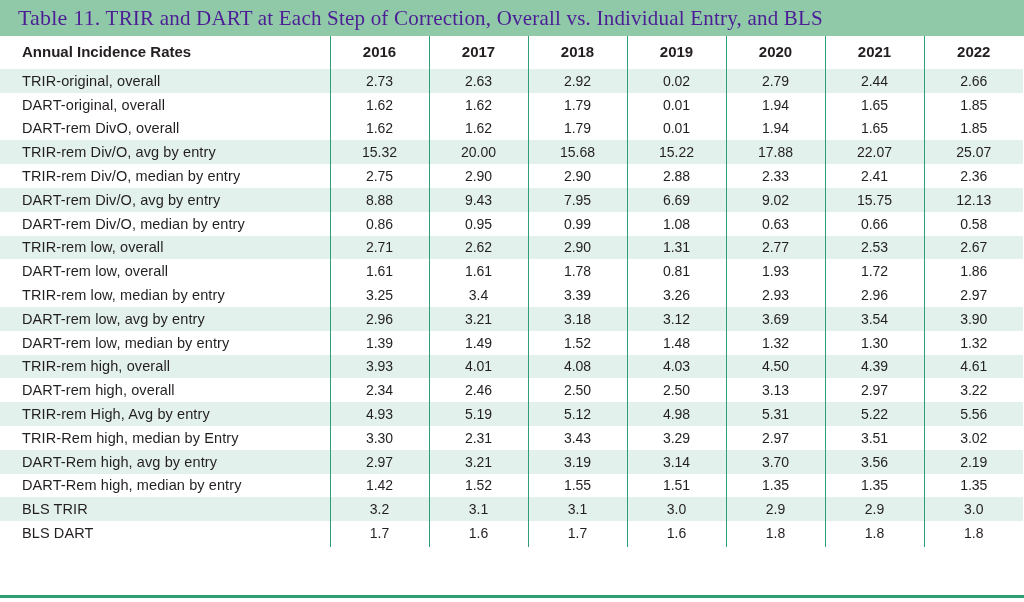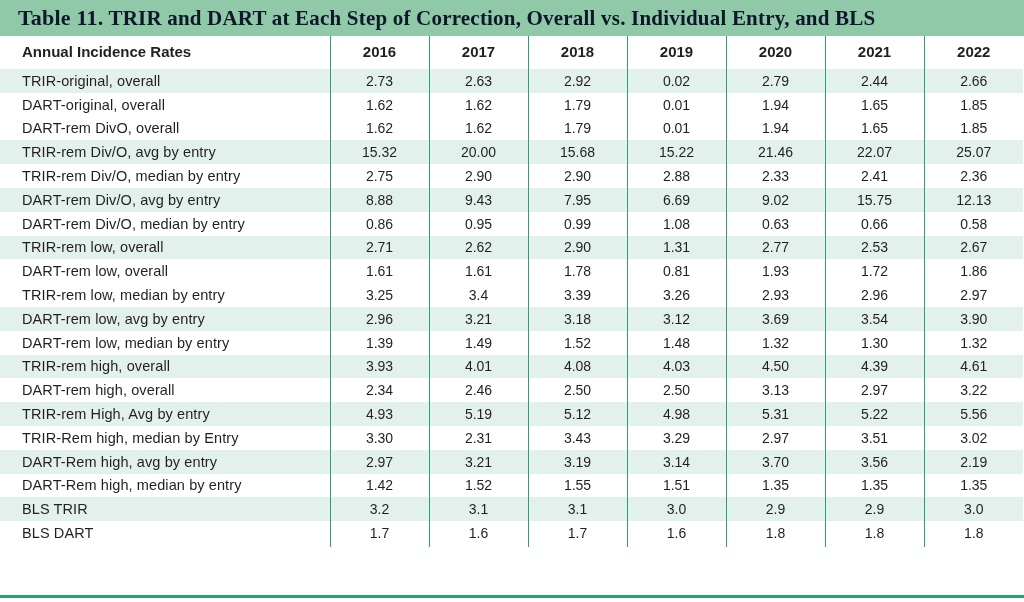--- a/index.html
+++ b/index.html
@@ -22,24 +22,24 @@
   }
   .title-bar {
     background: #8fc9a8;
     height: 36px;
     display: flex;
     align-items: center;
     padding: 0 0 0 18px;
     box-sizing: border-box;
   }
   .title-text {
-    color: #0f172a;
+    color: #4c1d95;
     font-family: "Liberation Serif", serif;
     font-size: 21px;
-    font-weight: bold;
+    font-weight: normal;
     letter-spacing: 0.2px;
     white-space: nowrap;
   }
   .title-num {
     font-size: 22px;
   }
   table {
     border-collapse: collapse;
     width: 892px;
     table-layout: fixed;
@@ -164,21 +164,21 @@
           <td class="val">1.94</td>
           <td class="val">1.65</td>
           <td class="val">1.85</td>
         </tr>
         <tr class="alt">
           <td class="rowlabel">TRIR-rem Div/O, avg by entry</td>
           <td class="val">15.32</td>
           <td class="val">20.00</td>
           <td class="val">15.68</td>
           <td class="val">15.22</td>
-          <td class="val">21.46</td>
+          <td class="val">17.88</td>
           <td class="val">22.07</td>
           <td class="val">25.07</td>
         </tr>
         <tr>
           <td class="rowlabel">TRIR-rem Div/O, median by entry</td>
           <td class="val">2.75</td>
           <td class="val">2.90</td>
           <td class="val">2.90</td>
           <td class="val">2.88</td>
           <td class="val">2.33</td>

